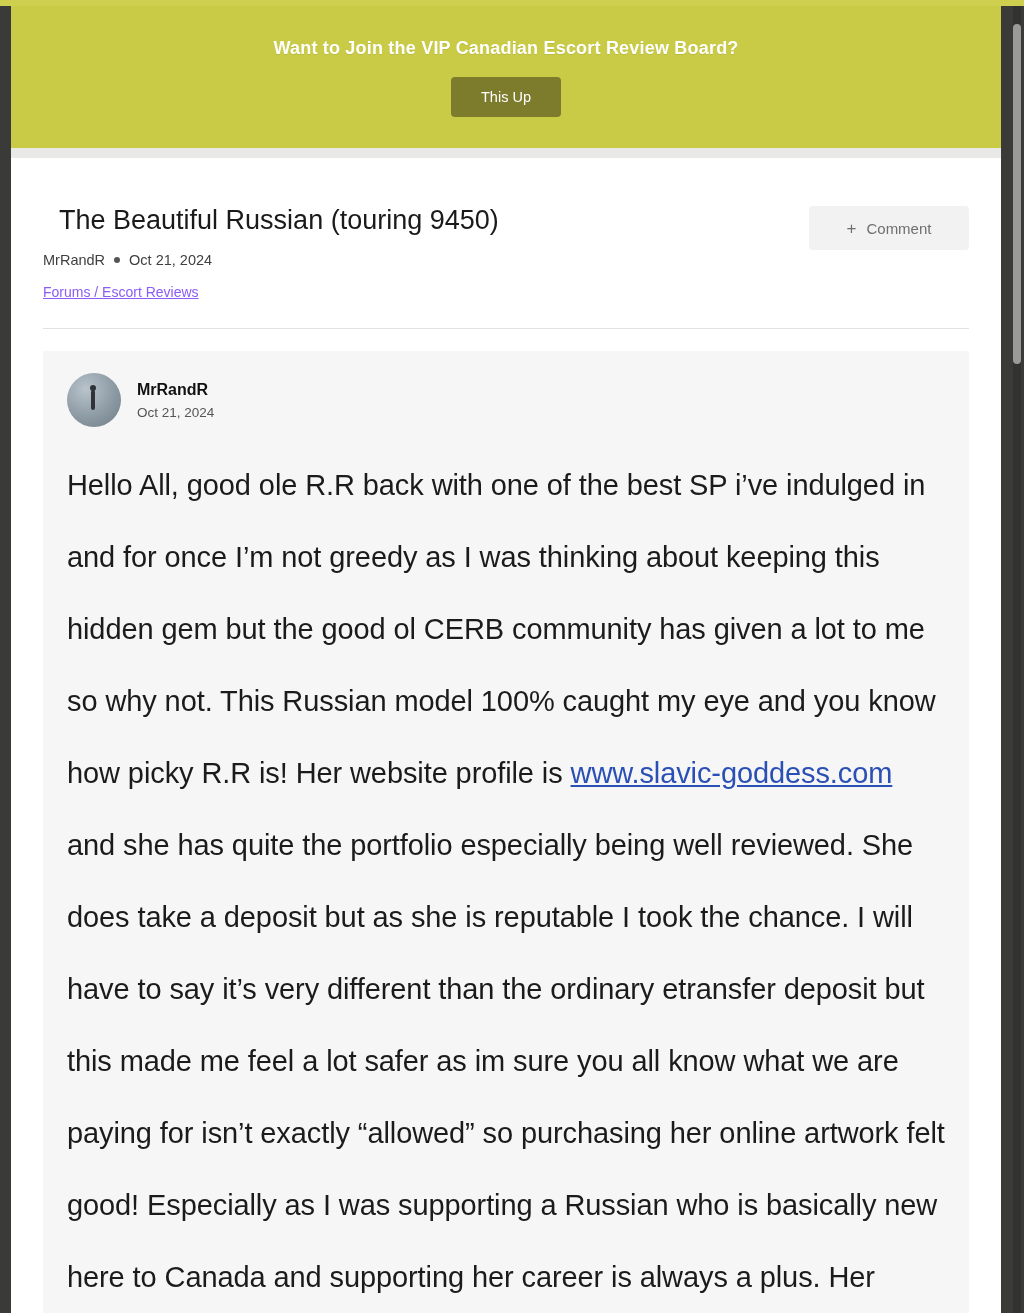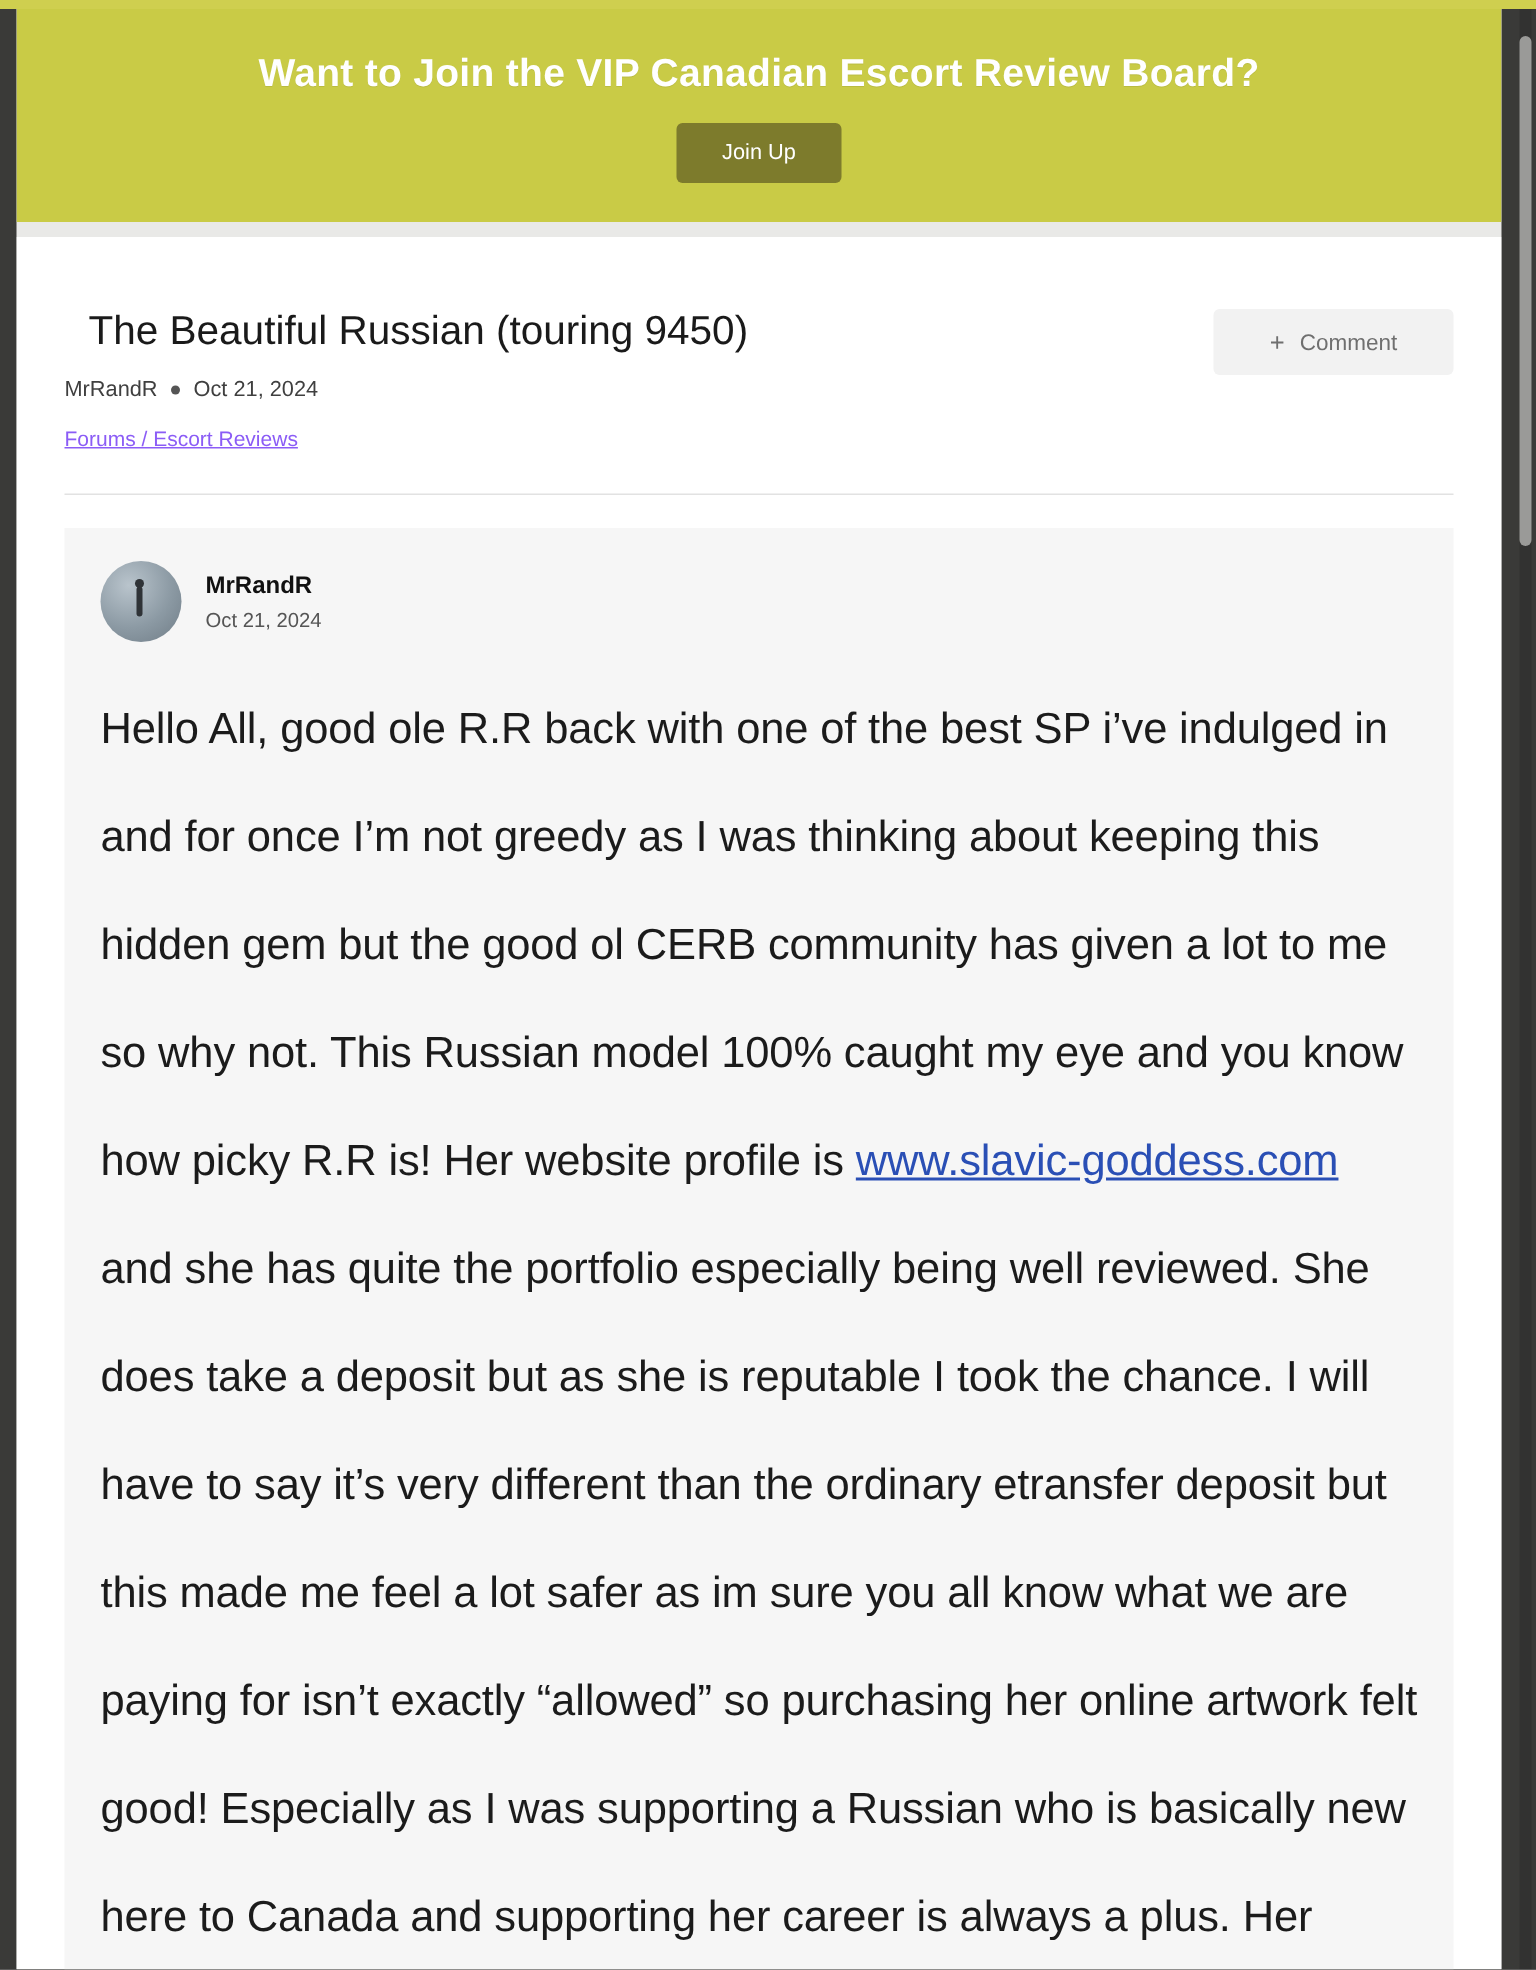--- a/index.html
+++ b/index.html
@@ -39,21 +39,21 @@
     width: 990px;
     height: 142px;
     background: #c9cb46;
     display: flex;
     flex-direction: column;
     align-items: center;
     justify-content: center;
   }
   .promo-title {
     color: #ffffff;
-    font-size: 26px;
+    font-size: 18px;
     font-weight: bold;
     letter-spacing: 0.2px;
     text-align: center;
     margin: 0 0 18px 0;
     text-shadow: 0 1px 0 rgba(0,0,0,0.08);
   }
   .promo-btn {
     background: #7d7b2c;
     color: #ffffff;
     border: none;
@@ -211,21 +211,21 @@
 <body>
 
 <div id="page">
 
   <div class="top-accent"></div>
 
   <div class="page-body">
 
     <div class="promo">
       <div class="promo-title">Want to Join the VIP Canadian Escort Review Board?</div>
-      <button class="promo-btn">Join Up</button>
+      <button class="promo-btn">This Up</button>
     </div>
 
     <div class="card">
 
       <div class="thread-head">
         <h1 class="thread-title">The Beautiful Russian (touring 9450)</h1>
         <button class="comment-btn">
           <span class="plus">+</span>
           <span>Comment</span>
         </button>

